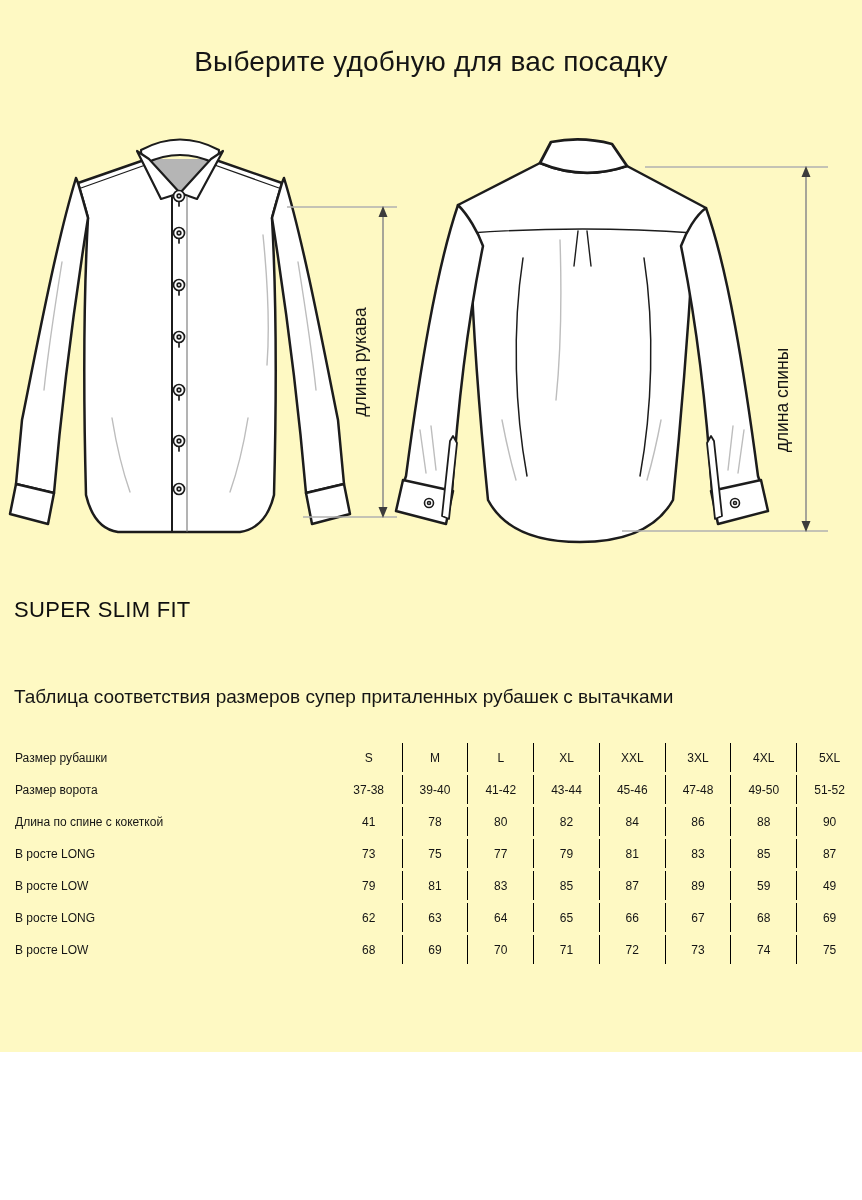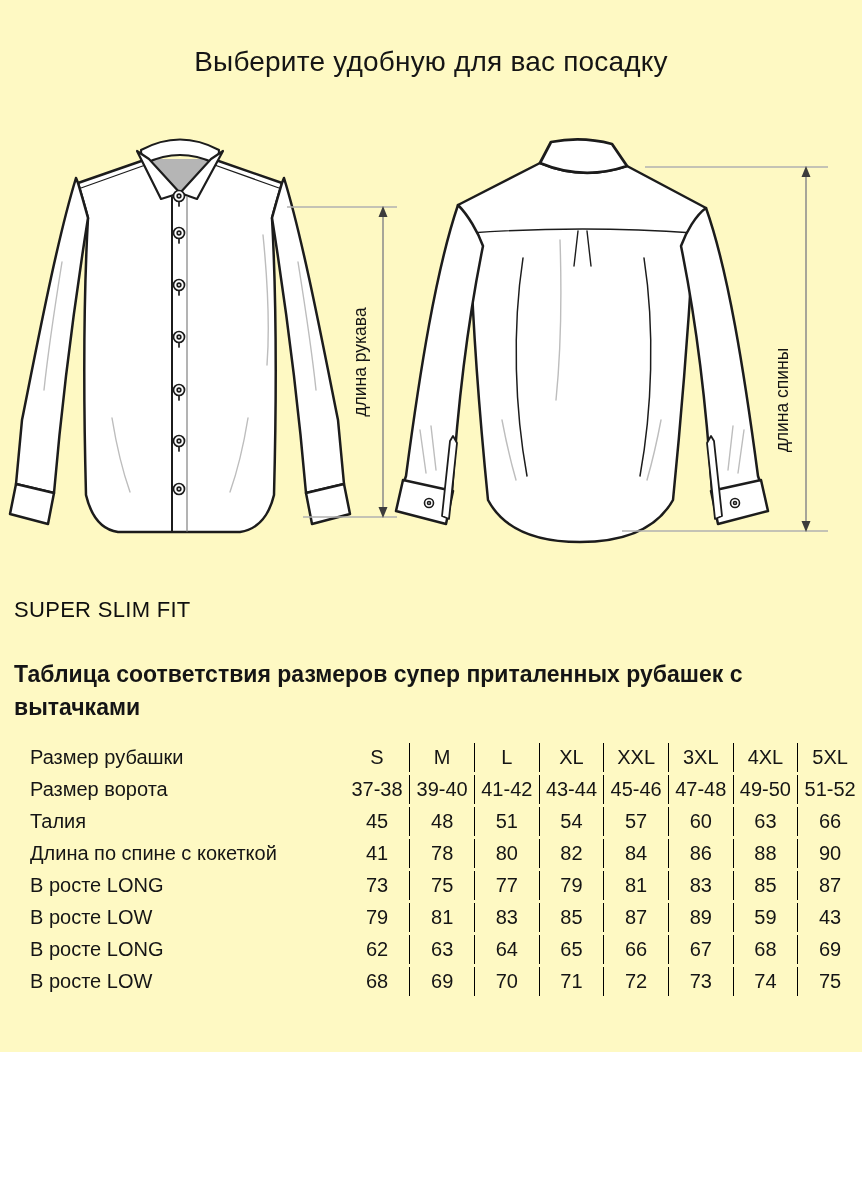--- a/index.html
+++ b/index.html
@@ -3,23 +3,23 @@
 <meta charset="utf-8">
 <style>
   html,body{margin:0;padding:0;background:#fff;}
   body{width:862px;height:1200px;font-family:"Liberation Sans",sans-serif;color:#111;}
   .page{position:relative;width:862px;height:1052px;overflow:hidden;background:#fef9c3;}
   .title{position:absolute;top:46px;left:0;width:100%;text-align:center;
          font-size:28px;font-weight:400;color:#151515;letter-spacing:0.2px;}
   .figure-svg{position:absolute;top:95px;left:0;}
   .fit-heading{position:absolute;top:597px;left:14px;font-size:22px;font-weight:400;
                color:#0f0f0f;letter-spacing:0.3px;}
-  .fit-desc{position:absolute;top:658px;left:14px;font-size:23px;line-height:33px;color:#151515;font-weight:bold;}
-  .size-table{position:absolute;top:740px;left:30px;border-collapse:separate;border-spacing:0 3px;
-              table-layout:fixed;font-size:20px;color:#151515;}
+  .fit-desc{position:absolute;top:680px;left:14px;font-size:19px;line-height:33px;color:#151515;}
+  .size-table{position:absolute;top:740px;left:15px;border-collapse:separate;border-spacing:0 3px;
+              table-layout:fixed;font-size:12px;color:#151515;}
   .size-table td{height:29px;vertical-align:middle;padding:0;white-space:nowrap;}
   .size-table td.row-label{text-align:left;}
   .size-table td.cell{text-align:center;border-left:1px solid #000;}
   .size-table td.cell.first{border-left:none;}
   svg text{font-family:"Liberation Sans",sans-serif;}
 </style>
 </head>
 <body>
 
 <div class="page">
@@ -195,31 +195,20 @@
           <td class="cell first">37-38</td>
           <td class="cell">39-40</td>
           <td class="cell">41-42</td>
           <td class="cell">43-44</td>
           <td class="cell">45-46</td>
           <td class="cell">47-48</td>
           <td class="cell">49-50</td>
           <td class="cell">51-52</td>
         </tr>
         <tr>
-          <td class="row-label">Талия</td>
-          <td class="cell first">45</td>
-          <td class="cell">48</td>
-          <td class="cell">51</td>
-          <td class="cell">54</td>
-          <td class="cell">57</td>
-          <td class="cell">60</td>
-          <td class="cell">63</td>
-          <td class="cell">66</td>
-        </tr>
-        <tr>
           <td class="row-label">Длина по спине с кокеткой</td>
           <td class="cell first">41</td>
           <td class="cell">78</td>
           <td class="cell">80</td>
           <td class="cell">82</td>
           <td class="cell">84</td>
           <td class="cell">86</td>
           <td class="cell">88</td>
           <td class="cell">90</td>
         </tr>
@@ -236,21 +225,21 @@
         </tr>
         <tr>
           <td class="row-label">В росте LOW</td>
           <td class="cell first">79</td>
           <td class="cell">81</td>
           <td class="cell">83</td>
           <td class="cell">85</td>
           <td class="cell">87</td>
           <td class="cell">89</td>
           <td class="cell">59</td>
-          <td class="cell">43</td>
+          <td class="cell">49</td>
         </tr>
         <tr>
           <td class="row-label">В росте LONG</td>
           <td class="cell first">62</td>
           <td class="cell">63</td>
           <td class="cell">64</td>
           <td class="cell">65</td>
           <td class="cell">66</td>
           <td class="cell">67</td>
           <td class="cell">68</td>

